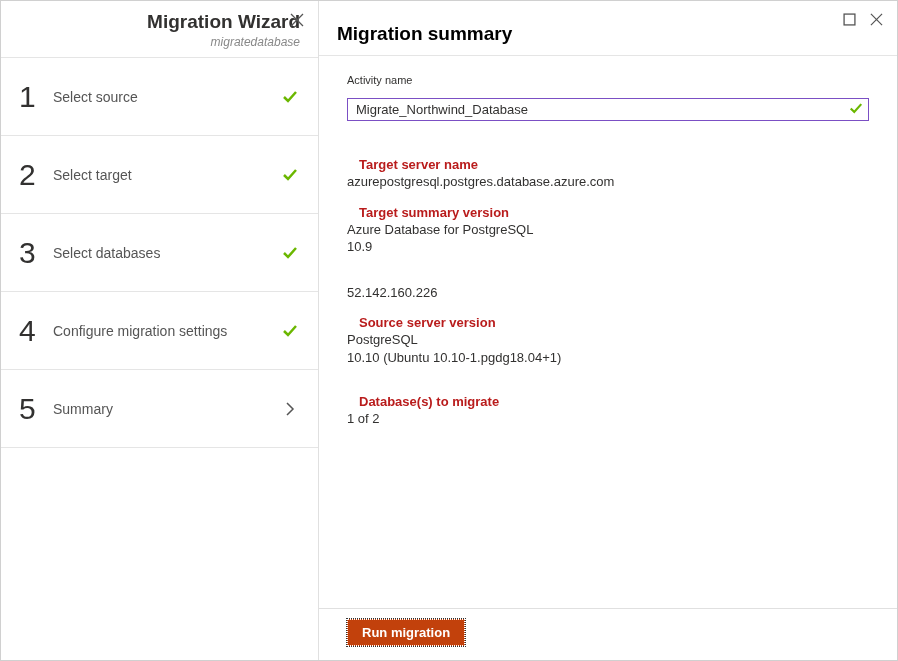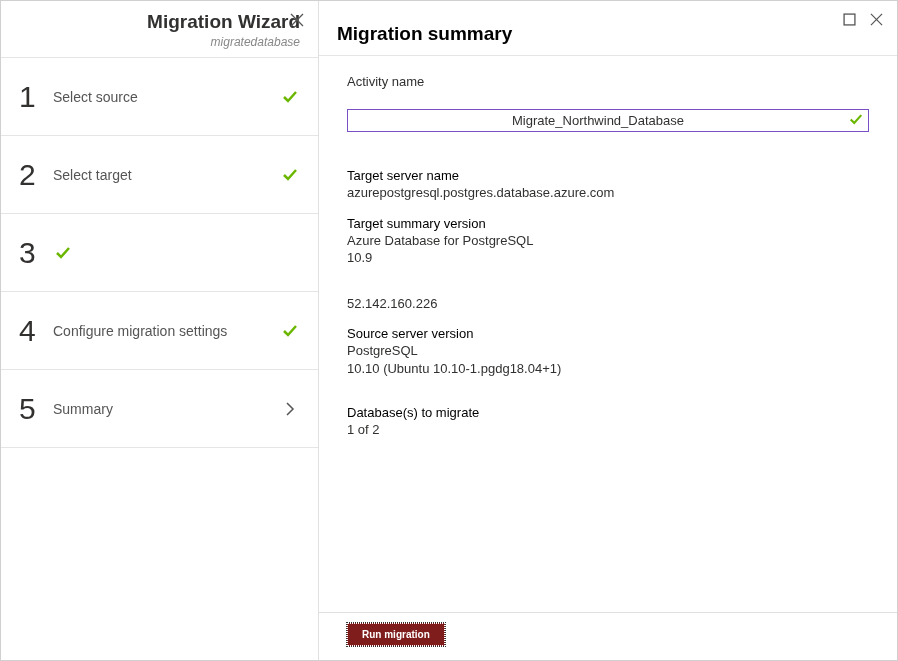--- a/index.html
+++ b/index.html
@@ -111,23 +111,23 @@
     .main-controls svg { width: 13px; height: 13px; }
     .main-body {
       flex: 1;
       padding: 18px 28px 0 28px;
       overflow: auto;
       font-size: 13px;
       color: #323130;
     }
     .field-group { margin-bottom: 36px; }
     .field-label {
-      font-size: 13px;
-      color: #323130;
-      margin-bottom: 20px;
+      font-size: 11px;
+      color: #323130;
+      margin-bottom: 12px;
     }
     .activity-input-wrap {
       position: relative;
     }
     .activity-input {
       width: 100%;
       border: 1px solid #666;
       padding: 3px 28px 3px 8px;
       font-size: 13px;
       font-family: inherit;
@@ -139,41 +139,42 @@
       position: absolute;
       right: 6px;
       top: 50%;
       transform: translateY(-50%);
     }
     .input-check svg { width: 14px; height: 14px; }
     .input-check path { stroke: #6BB700; stroke-width: 2.5; fill: none; }
     .info-block { margin-bottom: 14px; }
     .info-label {
       font-size: 13px;
-      font-weight: 400;
-      color: #000000;
+      font-weight: 700;
+      color: #b91c1c;
       margin-bottom: 1px;
+      margin-left: 12px;
     }
     .info-value {
       font-size: 13px;
       color: #323130;
       line-height: 1.35;
     }
     .main-footer {
       border-top: 1px solid #e0e0e0;
       padding: 10px 28px 14px 28px;
     }
     .run-btn {
-      background: #7f1d1d;
+      background: #c2410c;
       color: #fff;
       border: 1px dotted #fff;
       outline: 1px dotted #333;
       outline-offset: 0px;
       padding: 5px 14px;
-      font-size: 10px;
+      font-size: 13px;
       font-weight: 600;
       font-family: inherit;
       cursor: pointer;
     }
     .section-gap { height: 14px; }
   </style>
 </head>
 <body>
 
 <div class="container">
@@ -202,20 +203,21 @@
         <div class="step-number">2</div>
         <div class="step-label">Select target</div>
         <div class="step-status check">
           <svg viewBox="0 0 16 16">
               <path d="M2 8 L6 12 L14 3"></path>
             </svg>
         </div>
       </div>
       <div class="step">
         <div class="step-number">3</div>
+        <div class="step-label">Select databases</div>
         <div class="step-status check">
           <svg viewBox="0 0 16 16">
               <path d="M2 8 L6 12 L14 3"></path>
             </svg>
         </div>
       </div>
       <div class="step">
         <div class="step-number">4</div>
         <div class="step-label">Configure migration settings</div>
         <div class="step-status check">
@@ -249,21 +251,21 @@
           <svg viewBox="0 0 14 14">
               <path d="M1 1 L13 13 M13 1 L1 13" stroke="#555" stroke-width="1.3"></path>
             </svg>
         </span>
       </div>
     </div>
     <div class="main-body">
       <div class="field-group">
         <div class="field-label">Activity name</div>
         <div class="activity-input-wrap">
-          <input class="activity-input" type="text" style="border-color: rgb(123, 79, 196); text-align: center;" value="Migrate_Northwind_Database">
+          <input class="activity-input" type="text" style="border-color: rgb(123, 79, 196);" value="Migrate_Northwind_Database">
           <span class="input-check">
             <svg viewBox="0 0 16 16">
                 <path d="M2 8 L6 12 L14 3"></path>
               </svg>
           </span>
         </div>
       </div>
 
       <div class="info-block">
         <div class="info-label">Target server name</div>

